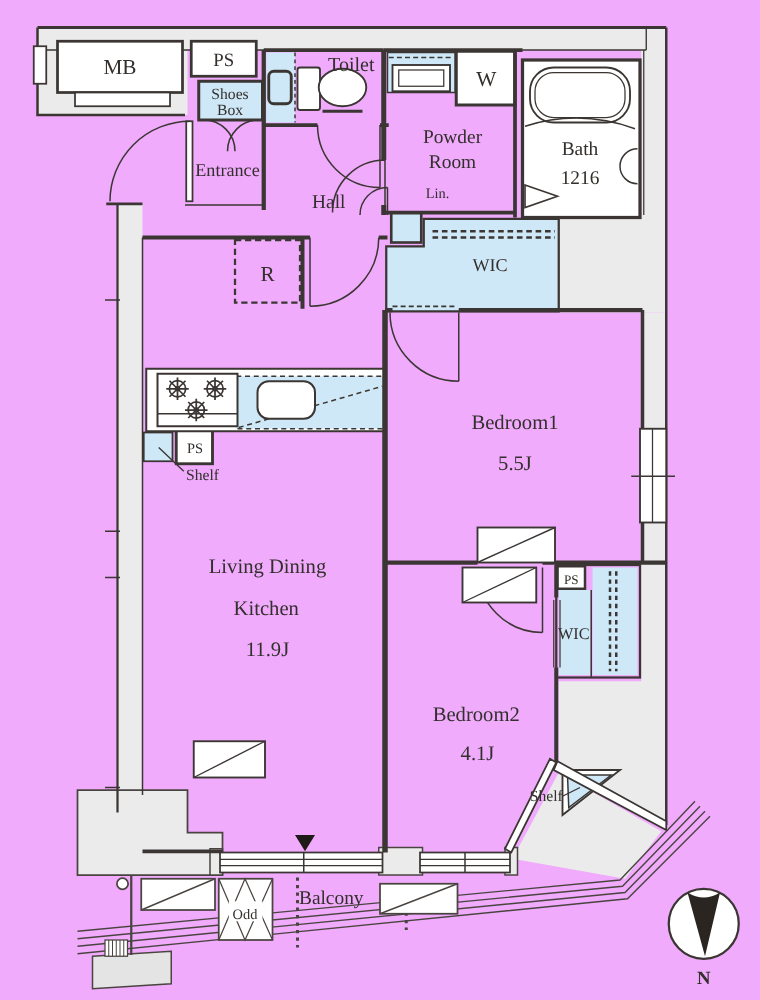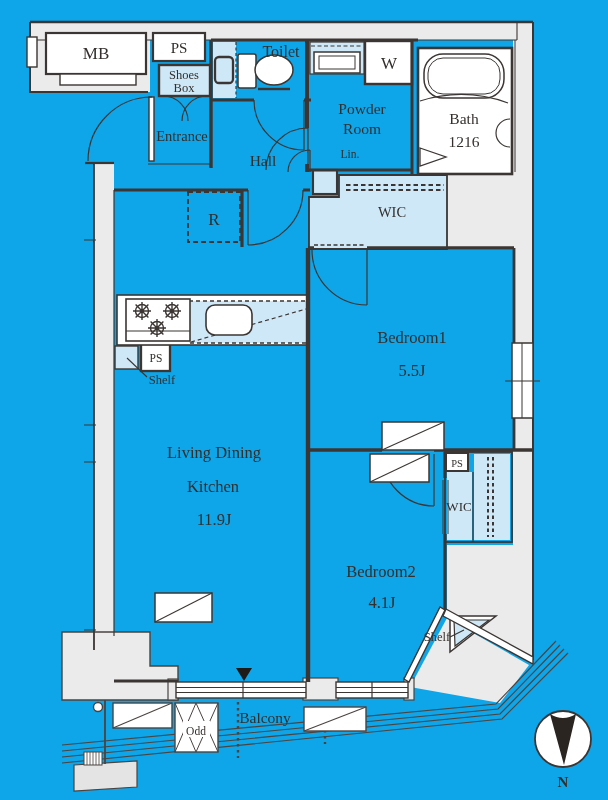--- a/index.html
+++ b/index.html
@@ -1,16 +1,16 @@
 <!DOCTYPE html>
 <html><head>
 <meta charset="utf-8">
 <style>
   html,body{margin:0;padding:0;background:#fff;}
-  #canvas{position:relative;width:608px;height:800px;background:#0ea5e9;overflow:hidden;
+  #canvas{position:relative;width:608px;height:800px;background:#f0abfc;overflow:hidden;
           font-family:"Liberation Serif","DejaVu Serif",serif;}
   svg{position:absolute;left:0;top:0;}
   text{fill:#332f2c;font-family:"Liberation Serif","DejaVu Serif",serif;}
 </style>
 </head>
 <body>
 
 <div id="canvas">
 <svg width="608" height="800" viewBox="0 0 608 800">
 

